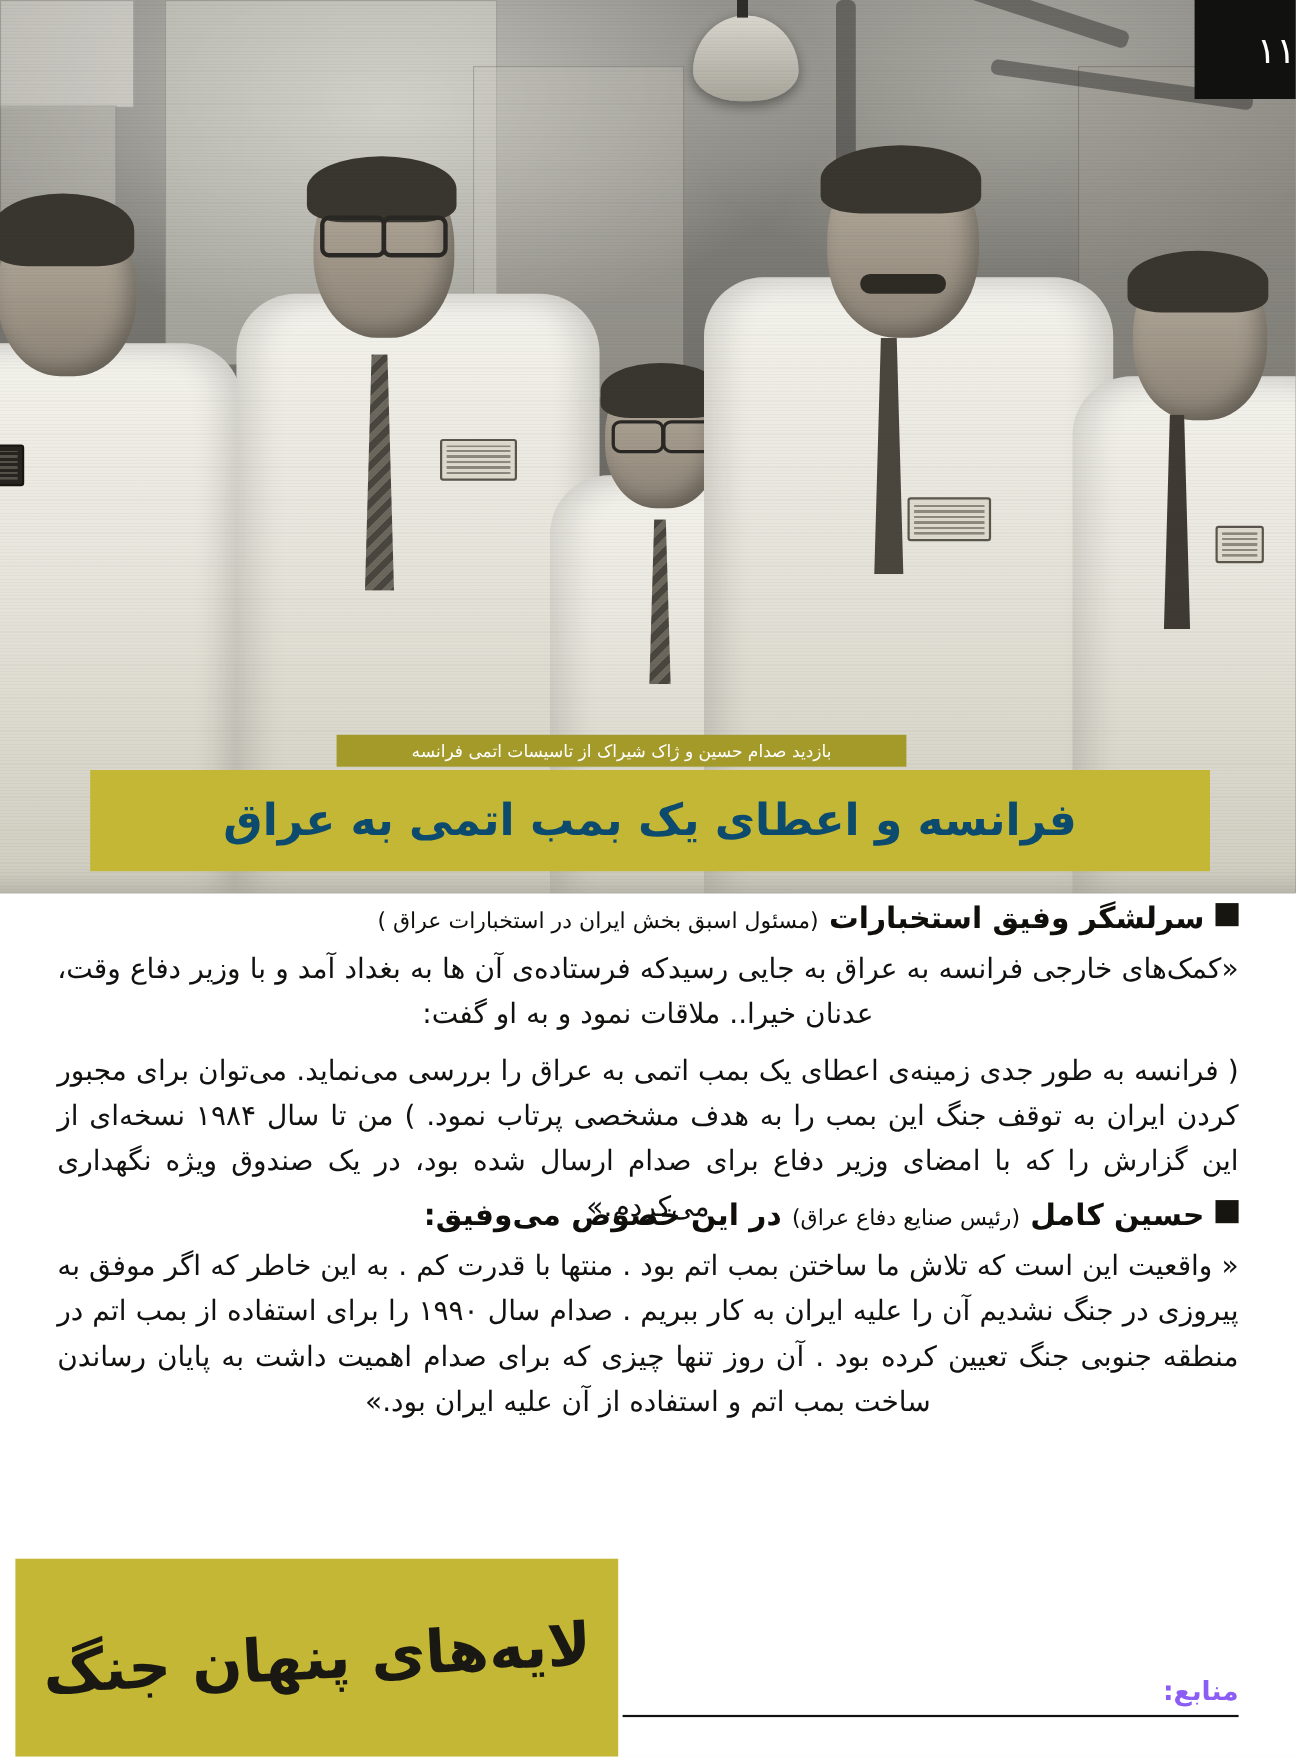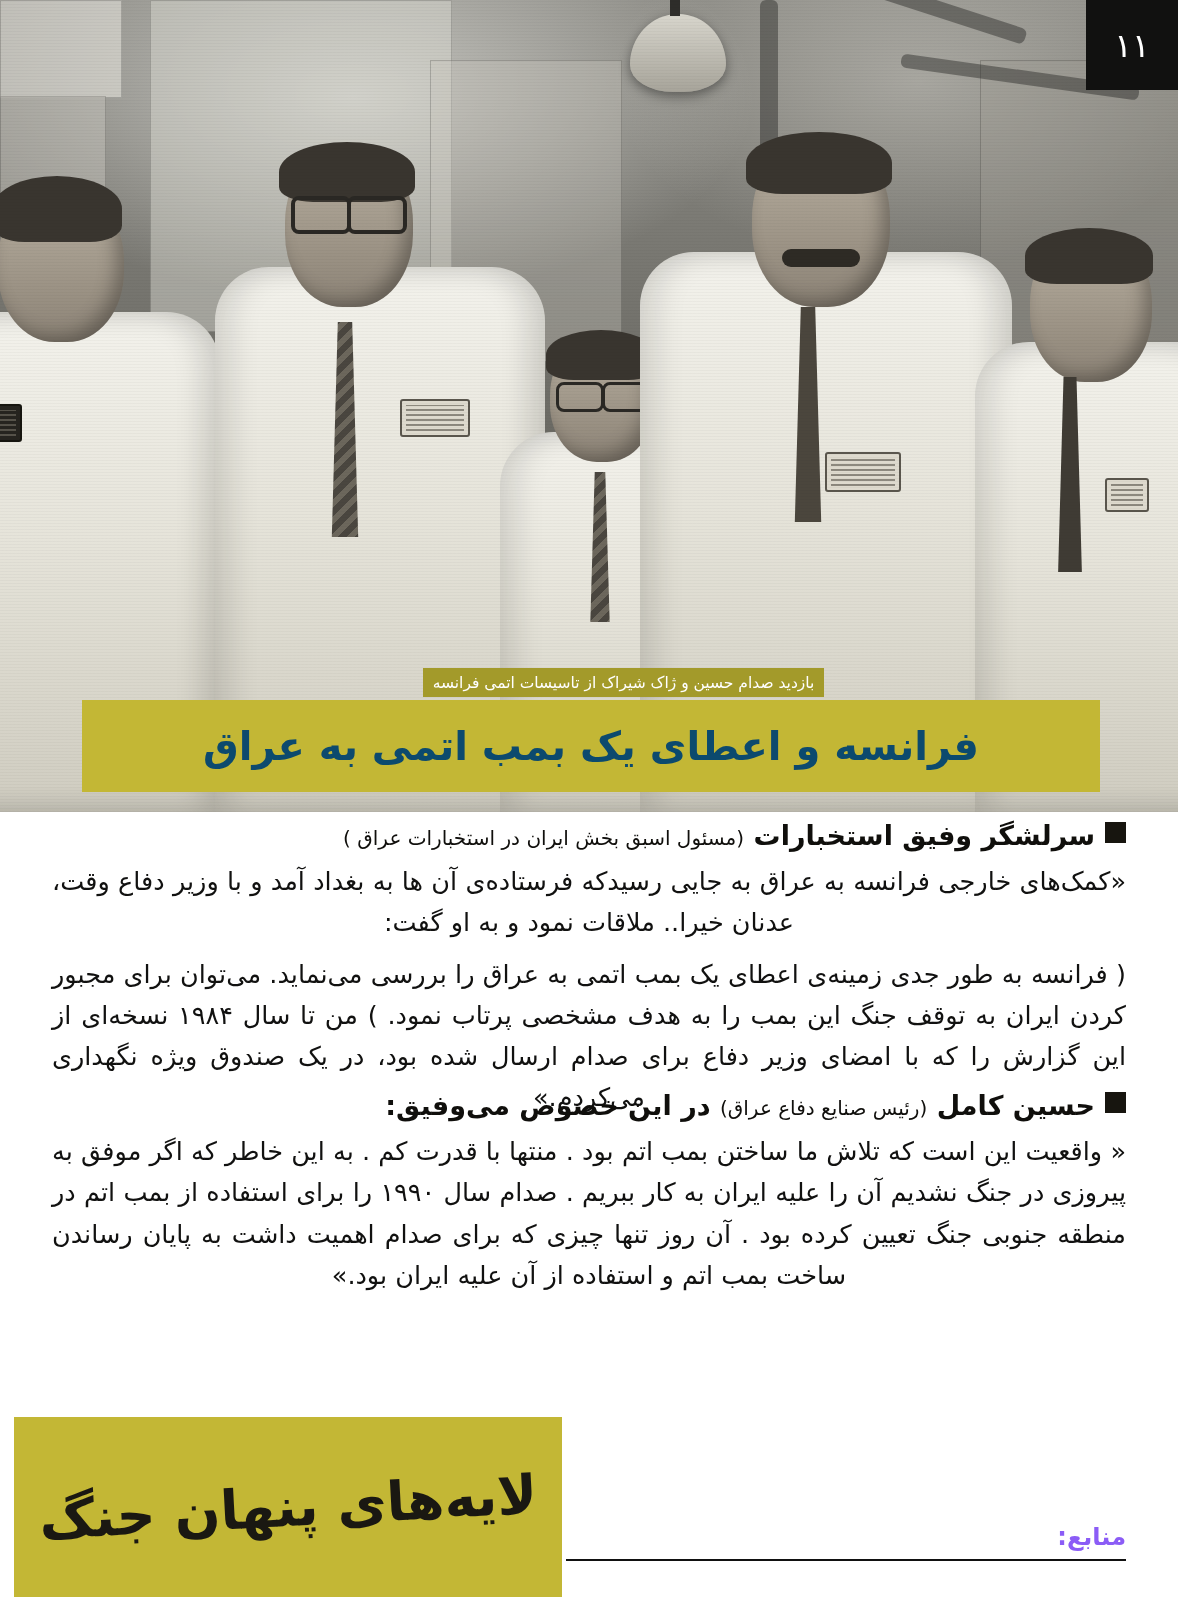--- a/index.html
+++ b/index.html
@@ -114,35 +114,34 @@
   }
 
   
   .page-number-box {
     position: absolute;
     top: 0; right: 0;
     width: 92px; height: 90px;
     background: #111110;
     display: flex;
     align-items: center;
-    justify-content: center;
     z-index: 20;
   }
   .page-number-box span {
     color: #fff;
     font-size: 33px;
     letter-spacing: 1px;
   }
 
   
   .photo-caption {
     position: absolute;
     right: 354px;
     top: 668px;
-    width: 401px;
+    width: 518px;
     height: 29px;
     background: #a39a2a;
     color: #ffffff;
     font-size: 15.5px;
     display: flex;
     align-items: center;
     justify-content: center;
     text-align: center;
     z-index: 15;
     padding: 0 6px;

